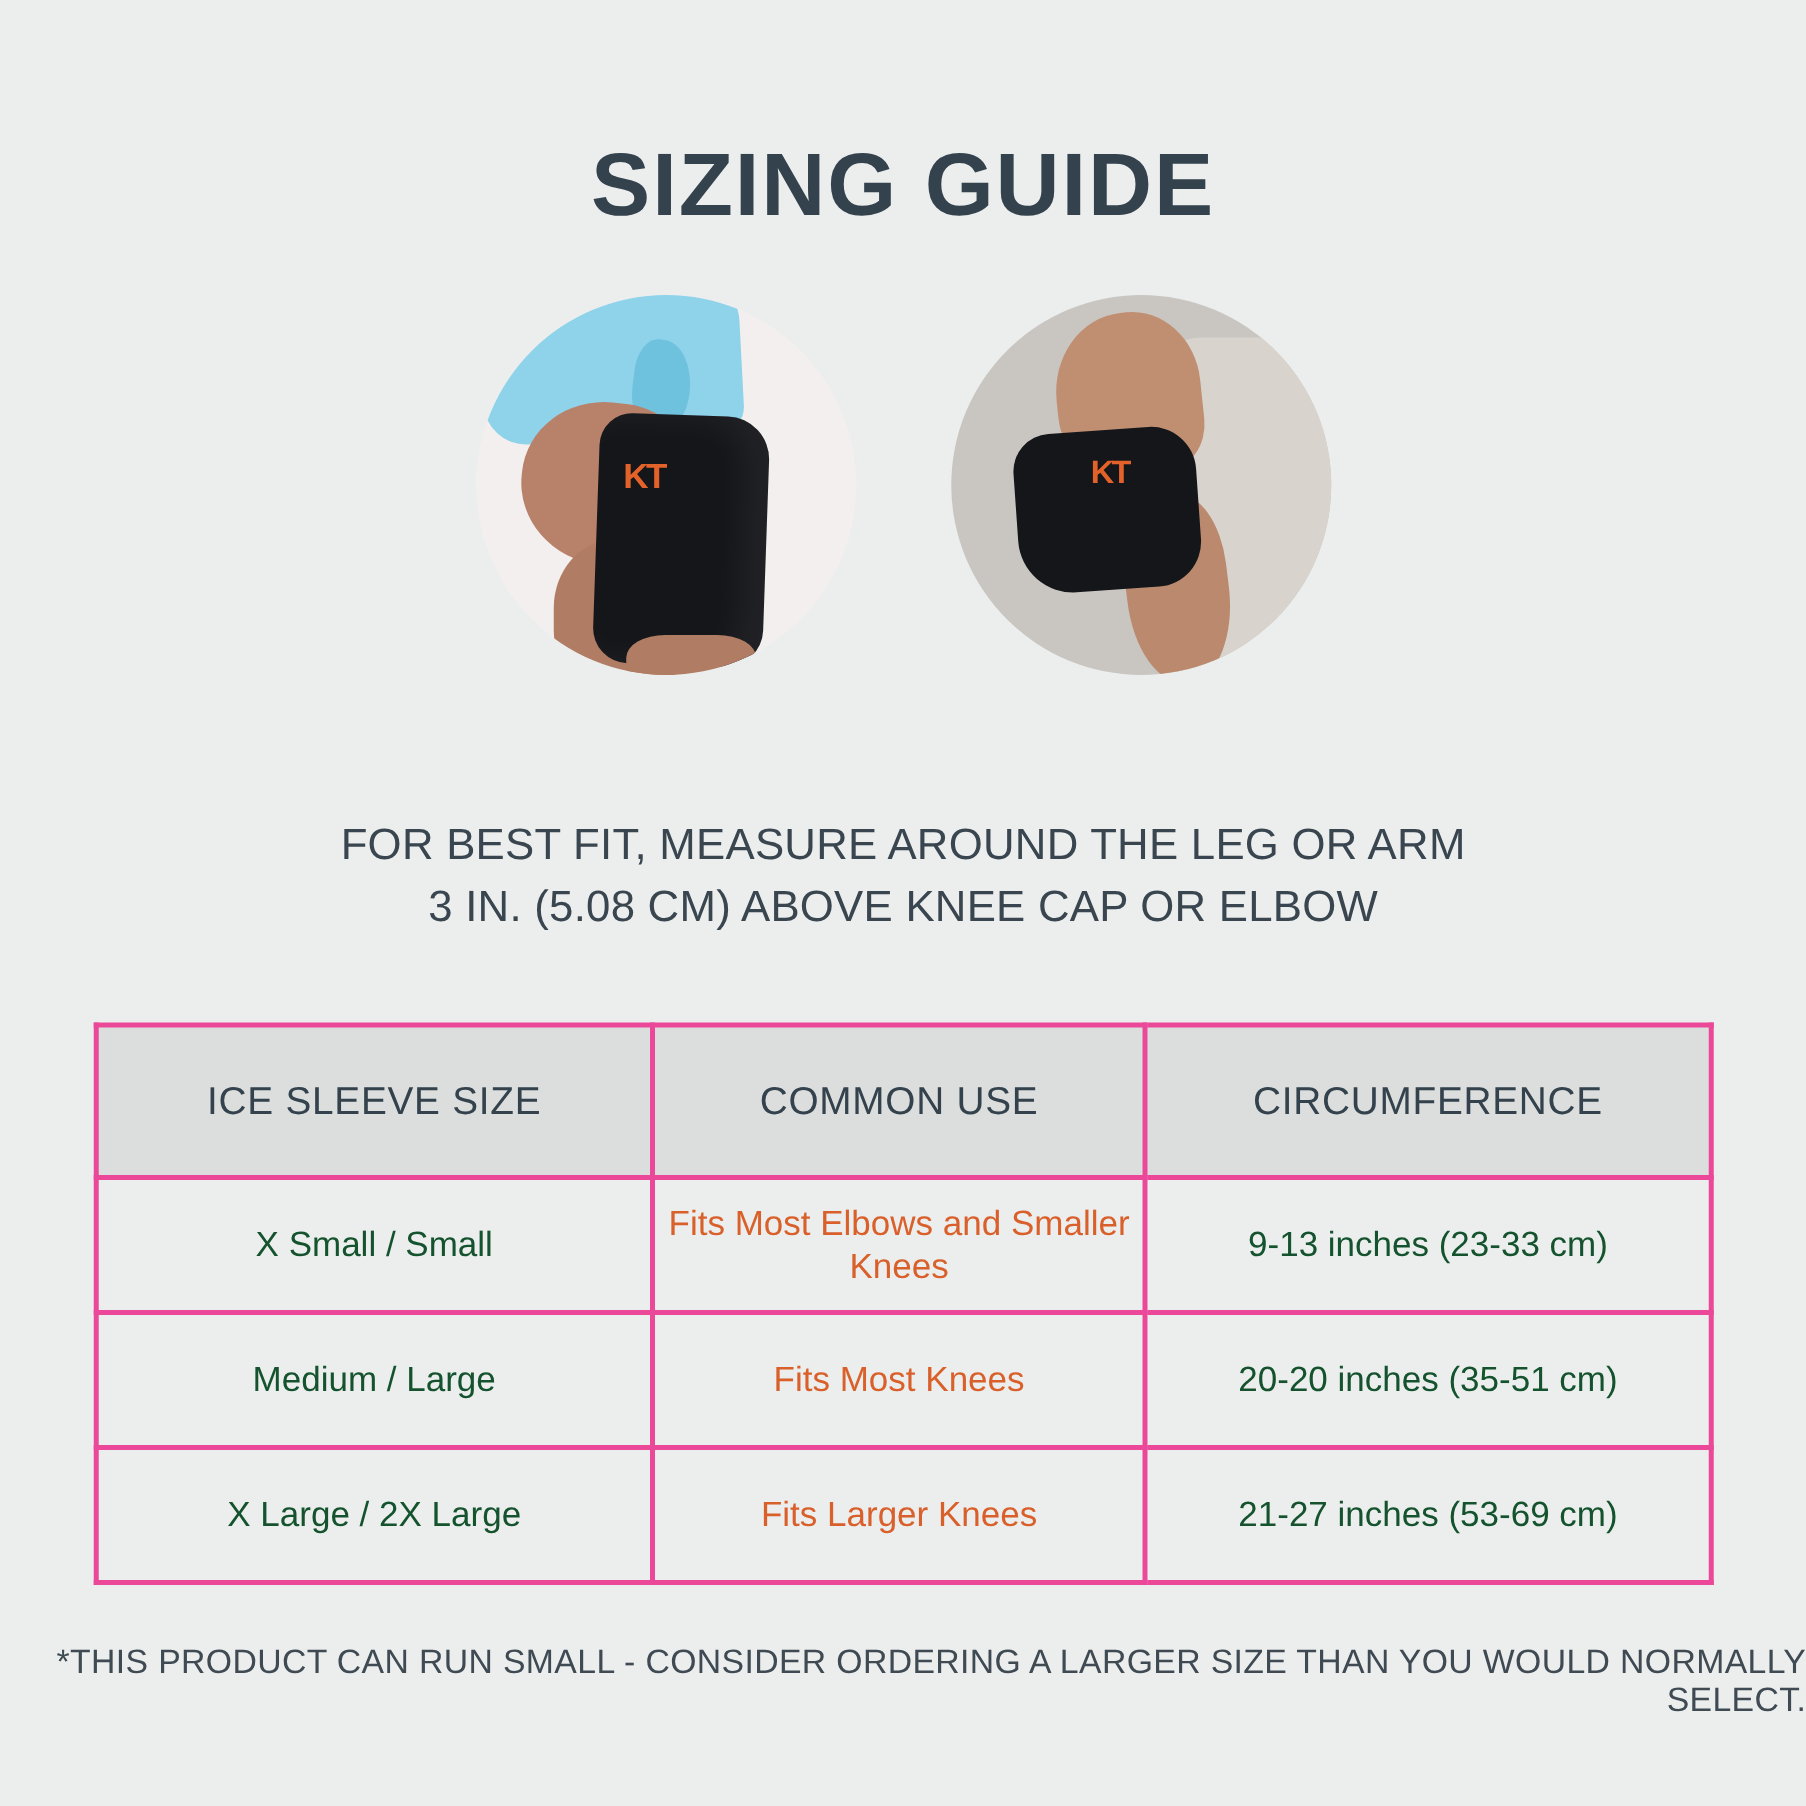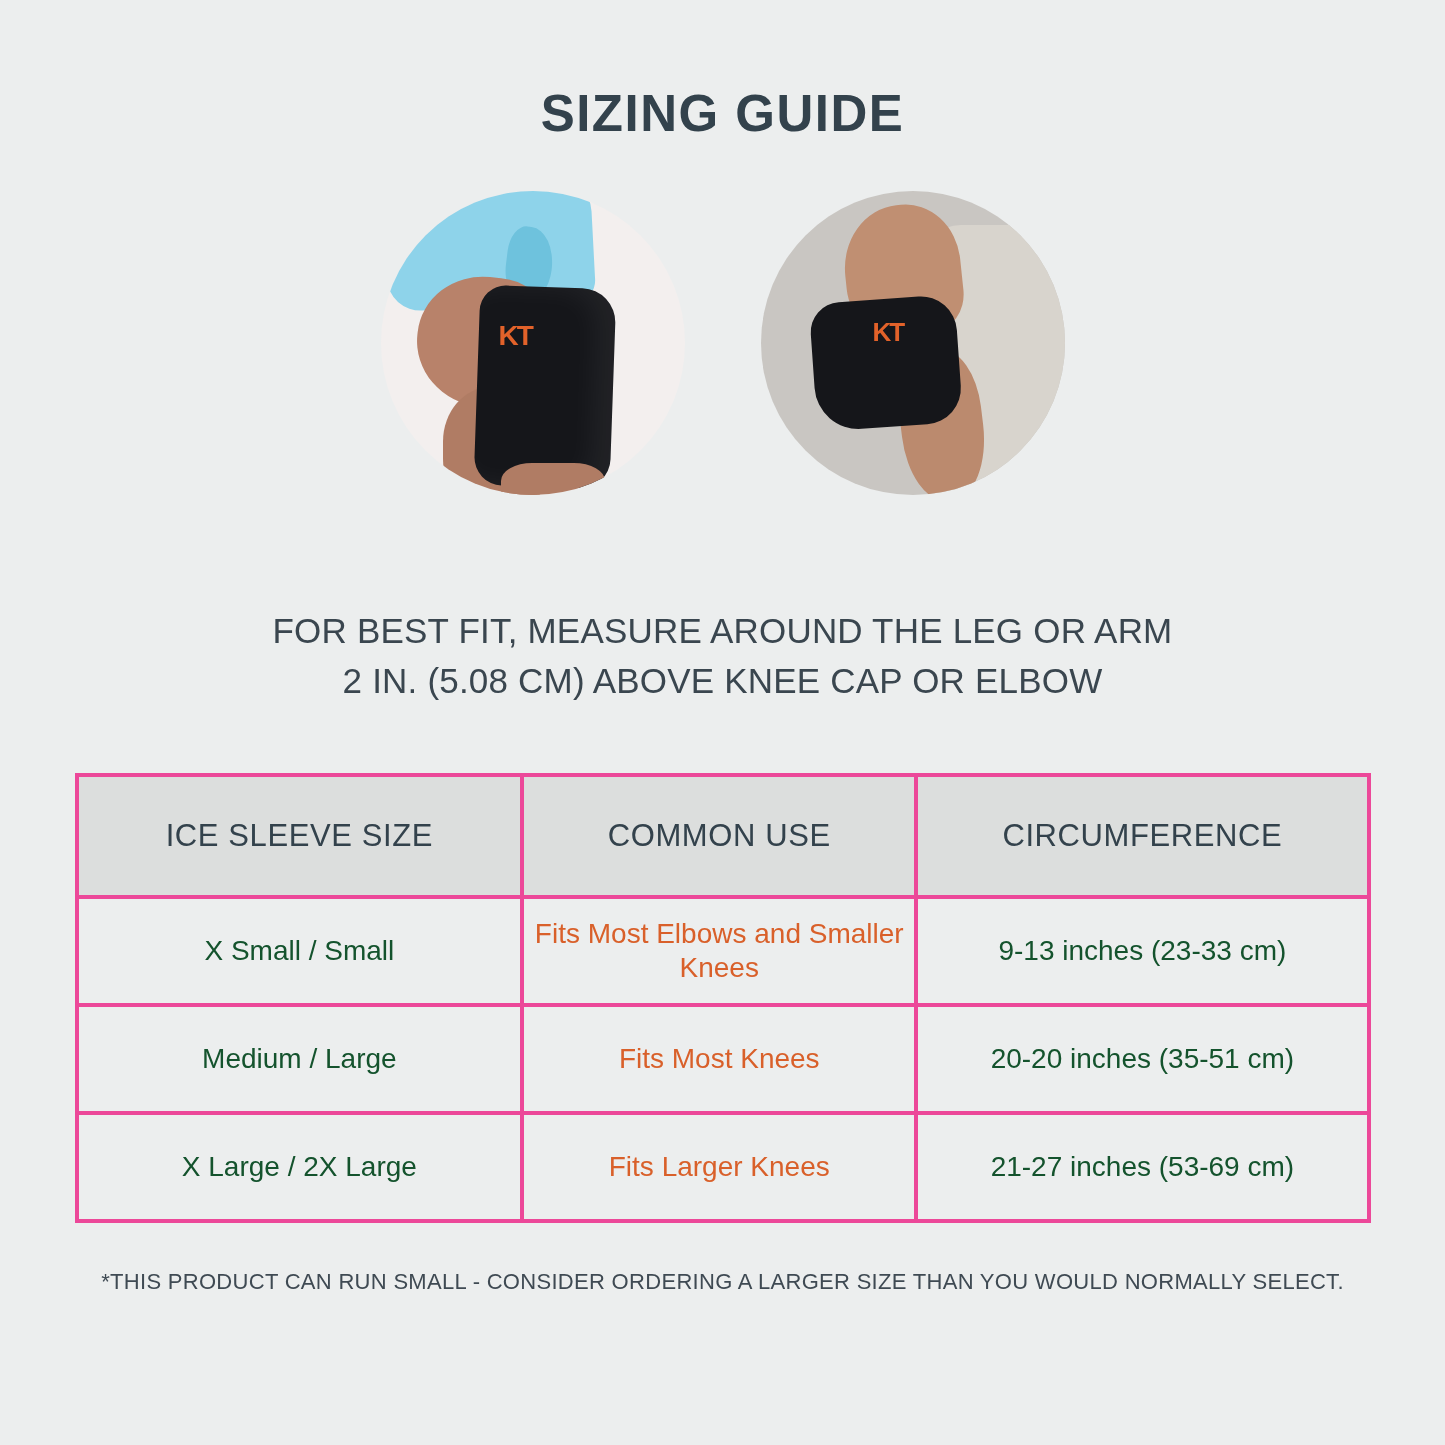--- a/index.html
+++ b/index.html
@@ -18,22 +18,22 @@
     position: relative;
     width: 1445px;
     height: 1445px;
     box-sizing: border-box;
     display: flex;
     flex-direction: column;
     align-items: center;
   }
 
   .title {
-    margin-top: 88px;
-    font-size: 51px;
+    margin-top: 113px;
+    font-size: 71px;
     font-weight: bold;
     letter-spacing: 1.5px;
     color: #33424c;
     text-align: left;
     line-height: 1;
   }
 
   .photos {
     margin-top: 52px;
     display: flex;
@@ -221,21 +221,21 @@
   table.sizing tbody td.use {
     color: #d9602a;
     line-height: 1.22;
   }
   col.c1 { width: 34.5%; }
   col.c2 { width: 30.5%; }
   col.c3 { width: 35%; }
 
   .footnote {
     margin-top: 46px;
-    font-size: 22px;
+    font-size: 27px;
     color: #3f4a53;
     text-align: right;
     letter-spacing: 0.3px;
   }
 </style>
 </head>
 <body>
 
 <div class="page">
 
@@ -257,21 +257,21 @@
       <div class="elbow-upper"></div>
       <div class="elbow-fore"></div>
       <div class="elbow-sleeve"></div>
       <div class="elbow-logo">KT</div>
     </div>
 
   </div>
 
   <div class="instructions">
     <div>FOR BEST FIT, MEASURE AROUND THE LEG OR ARM</div>
-    <div>2 IN. (5.08 CM) ABOVE KNEE CAP OR ELBOW</div>
+    <div>3 IN. (5.08 CM) ABOVE KNEE CAP OR ELBOW</div>
   </div>
 
   <div class="table-wrap">
     <table class="sizing">
       <colgroup>
         <col class="c1">
         <col class="c2">
         <col class="c3">
       </colgroup>
       <thead>

